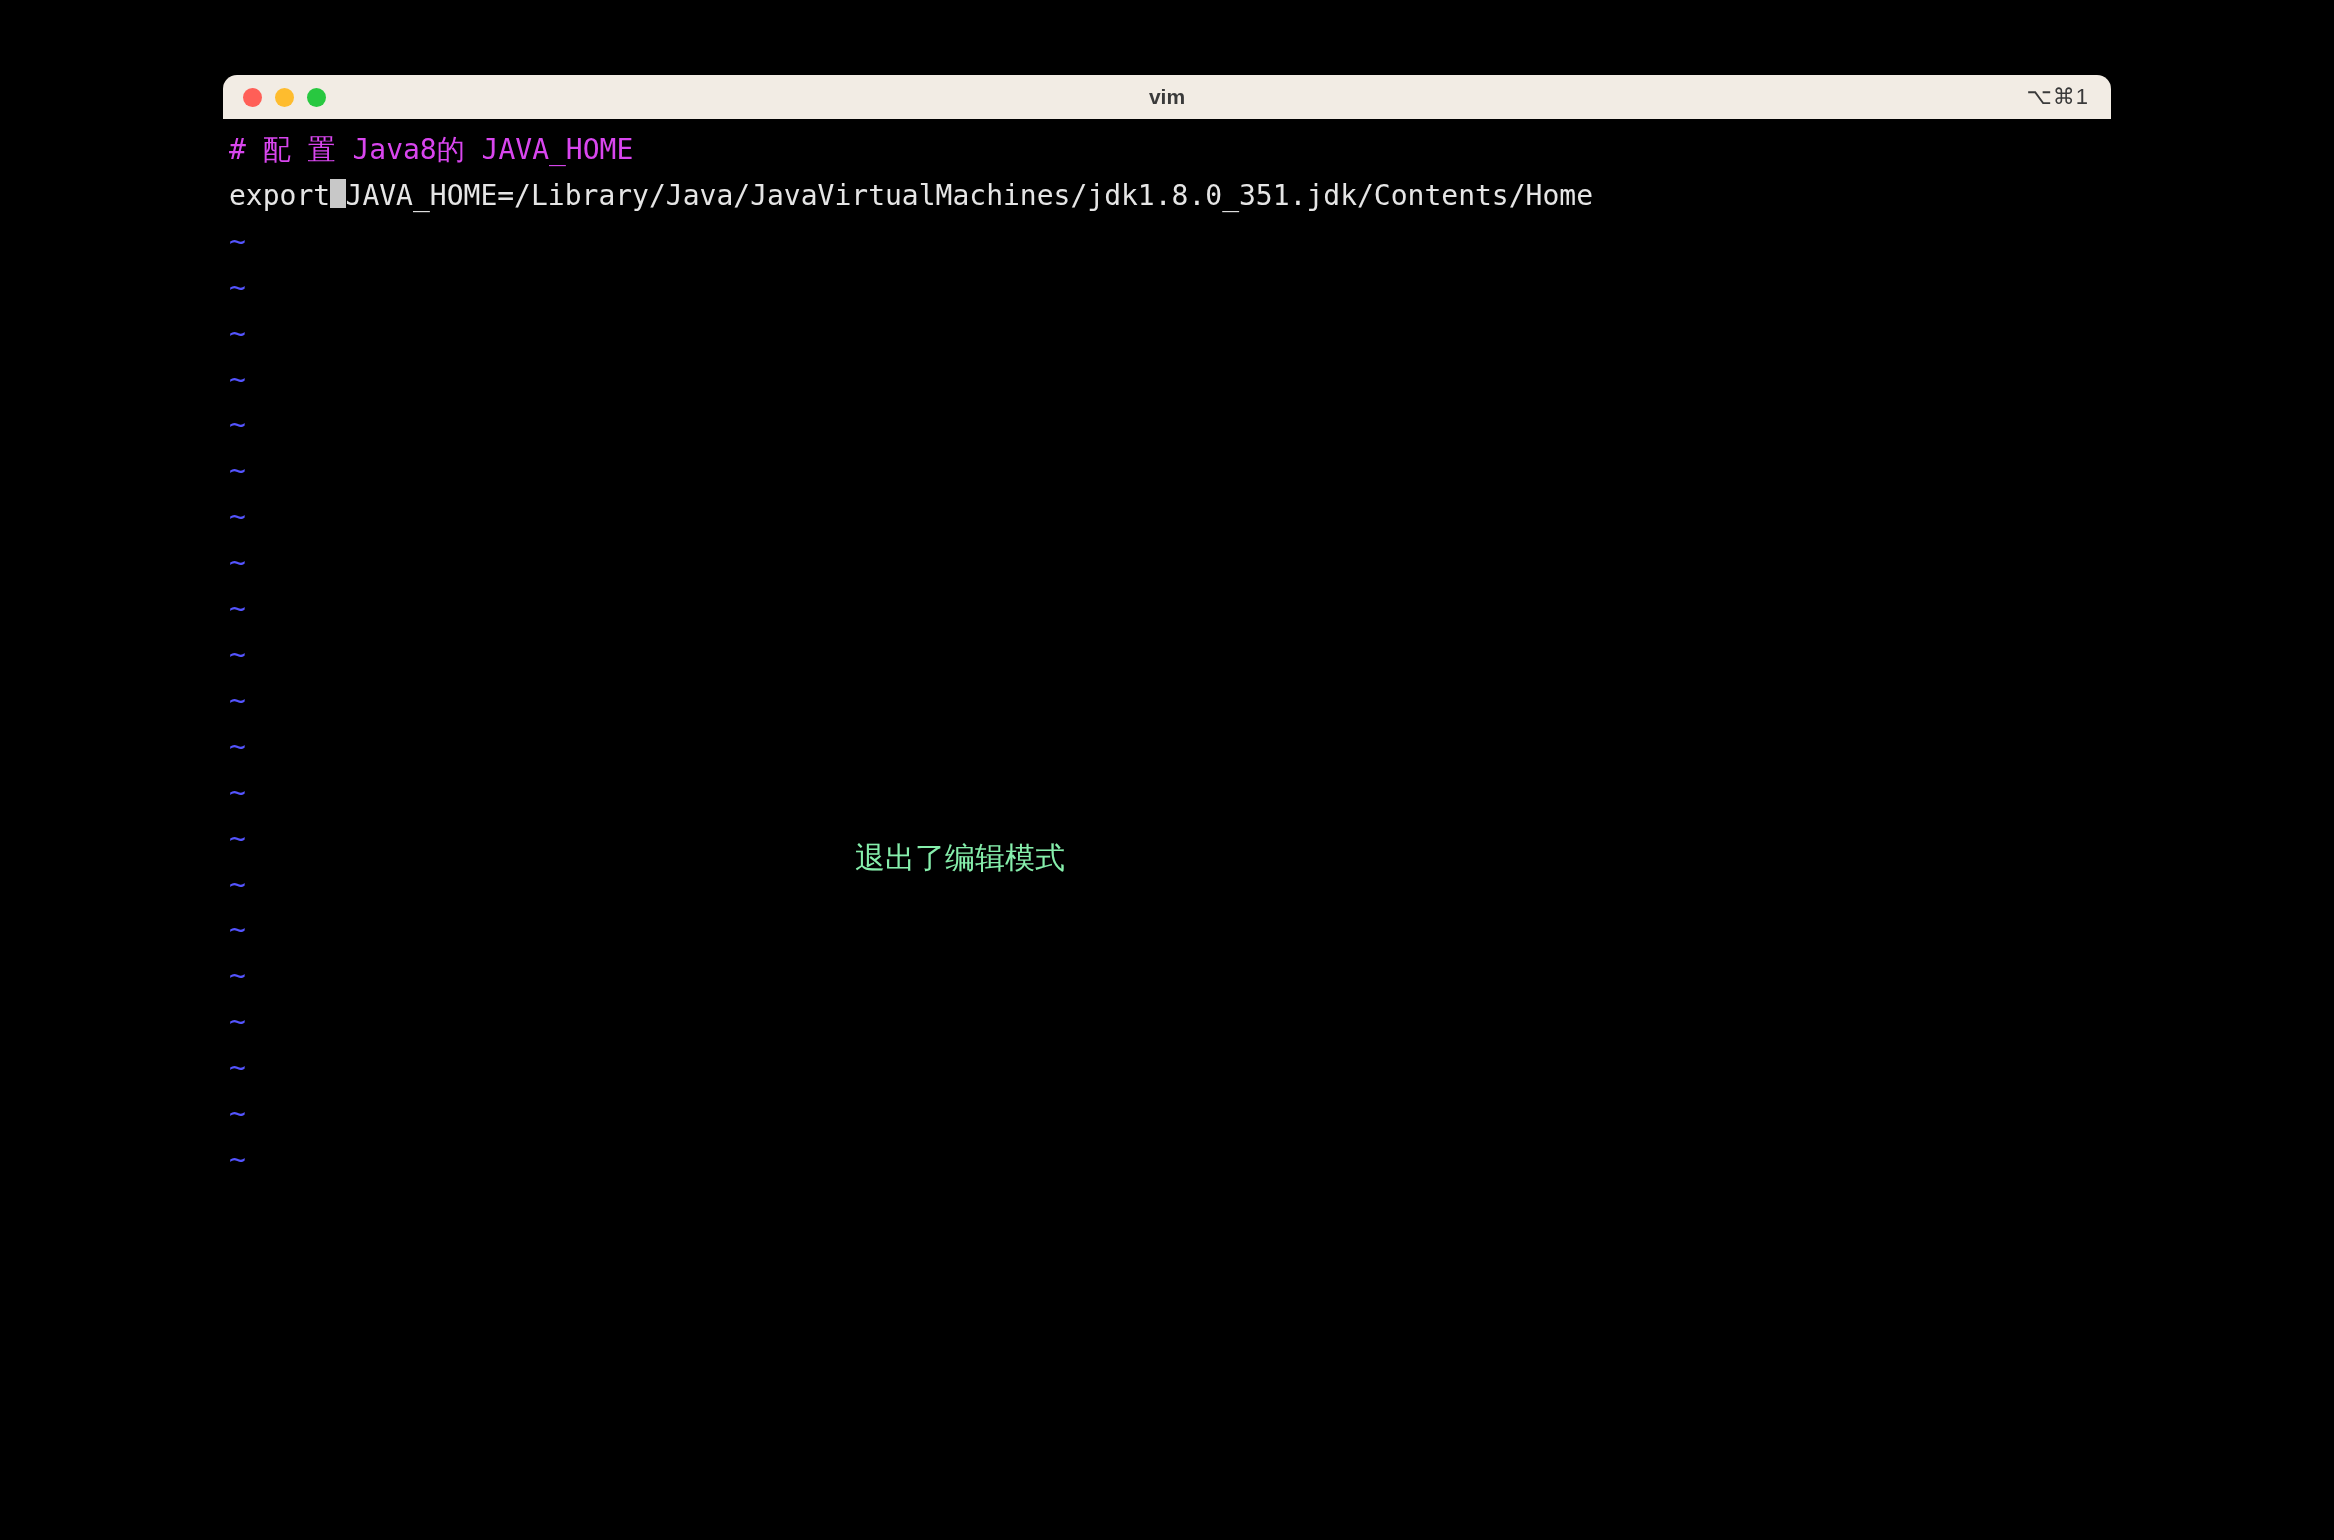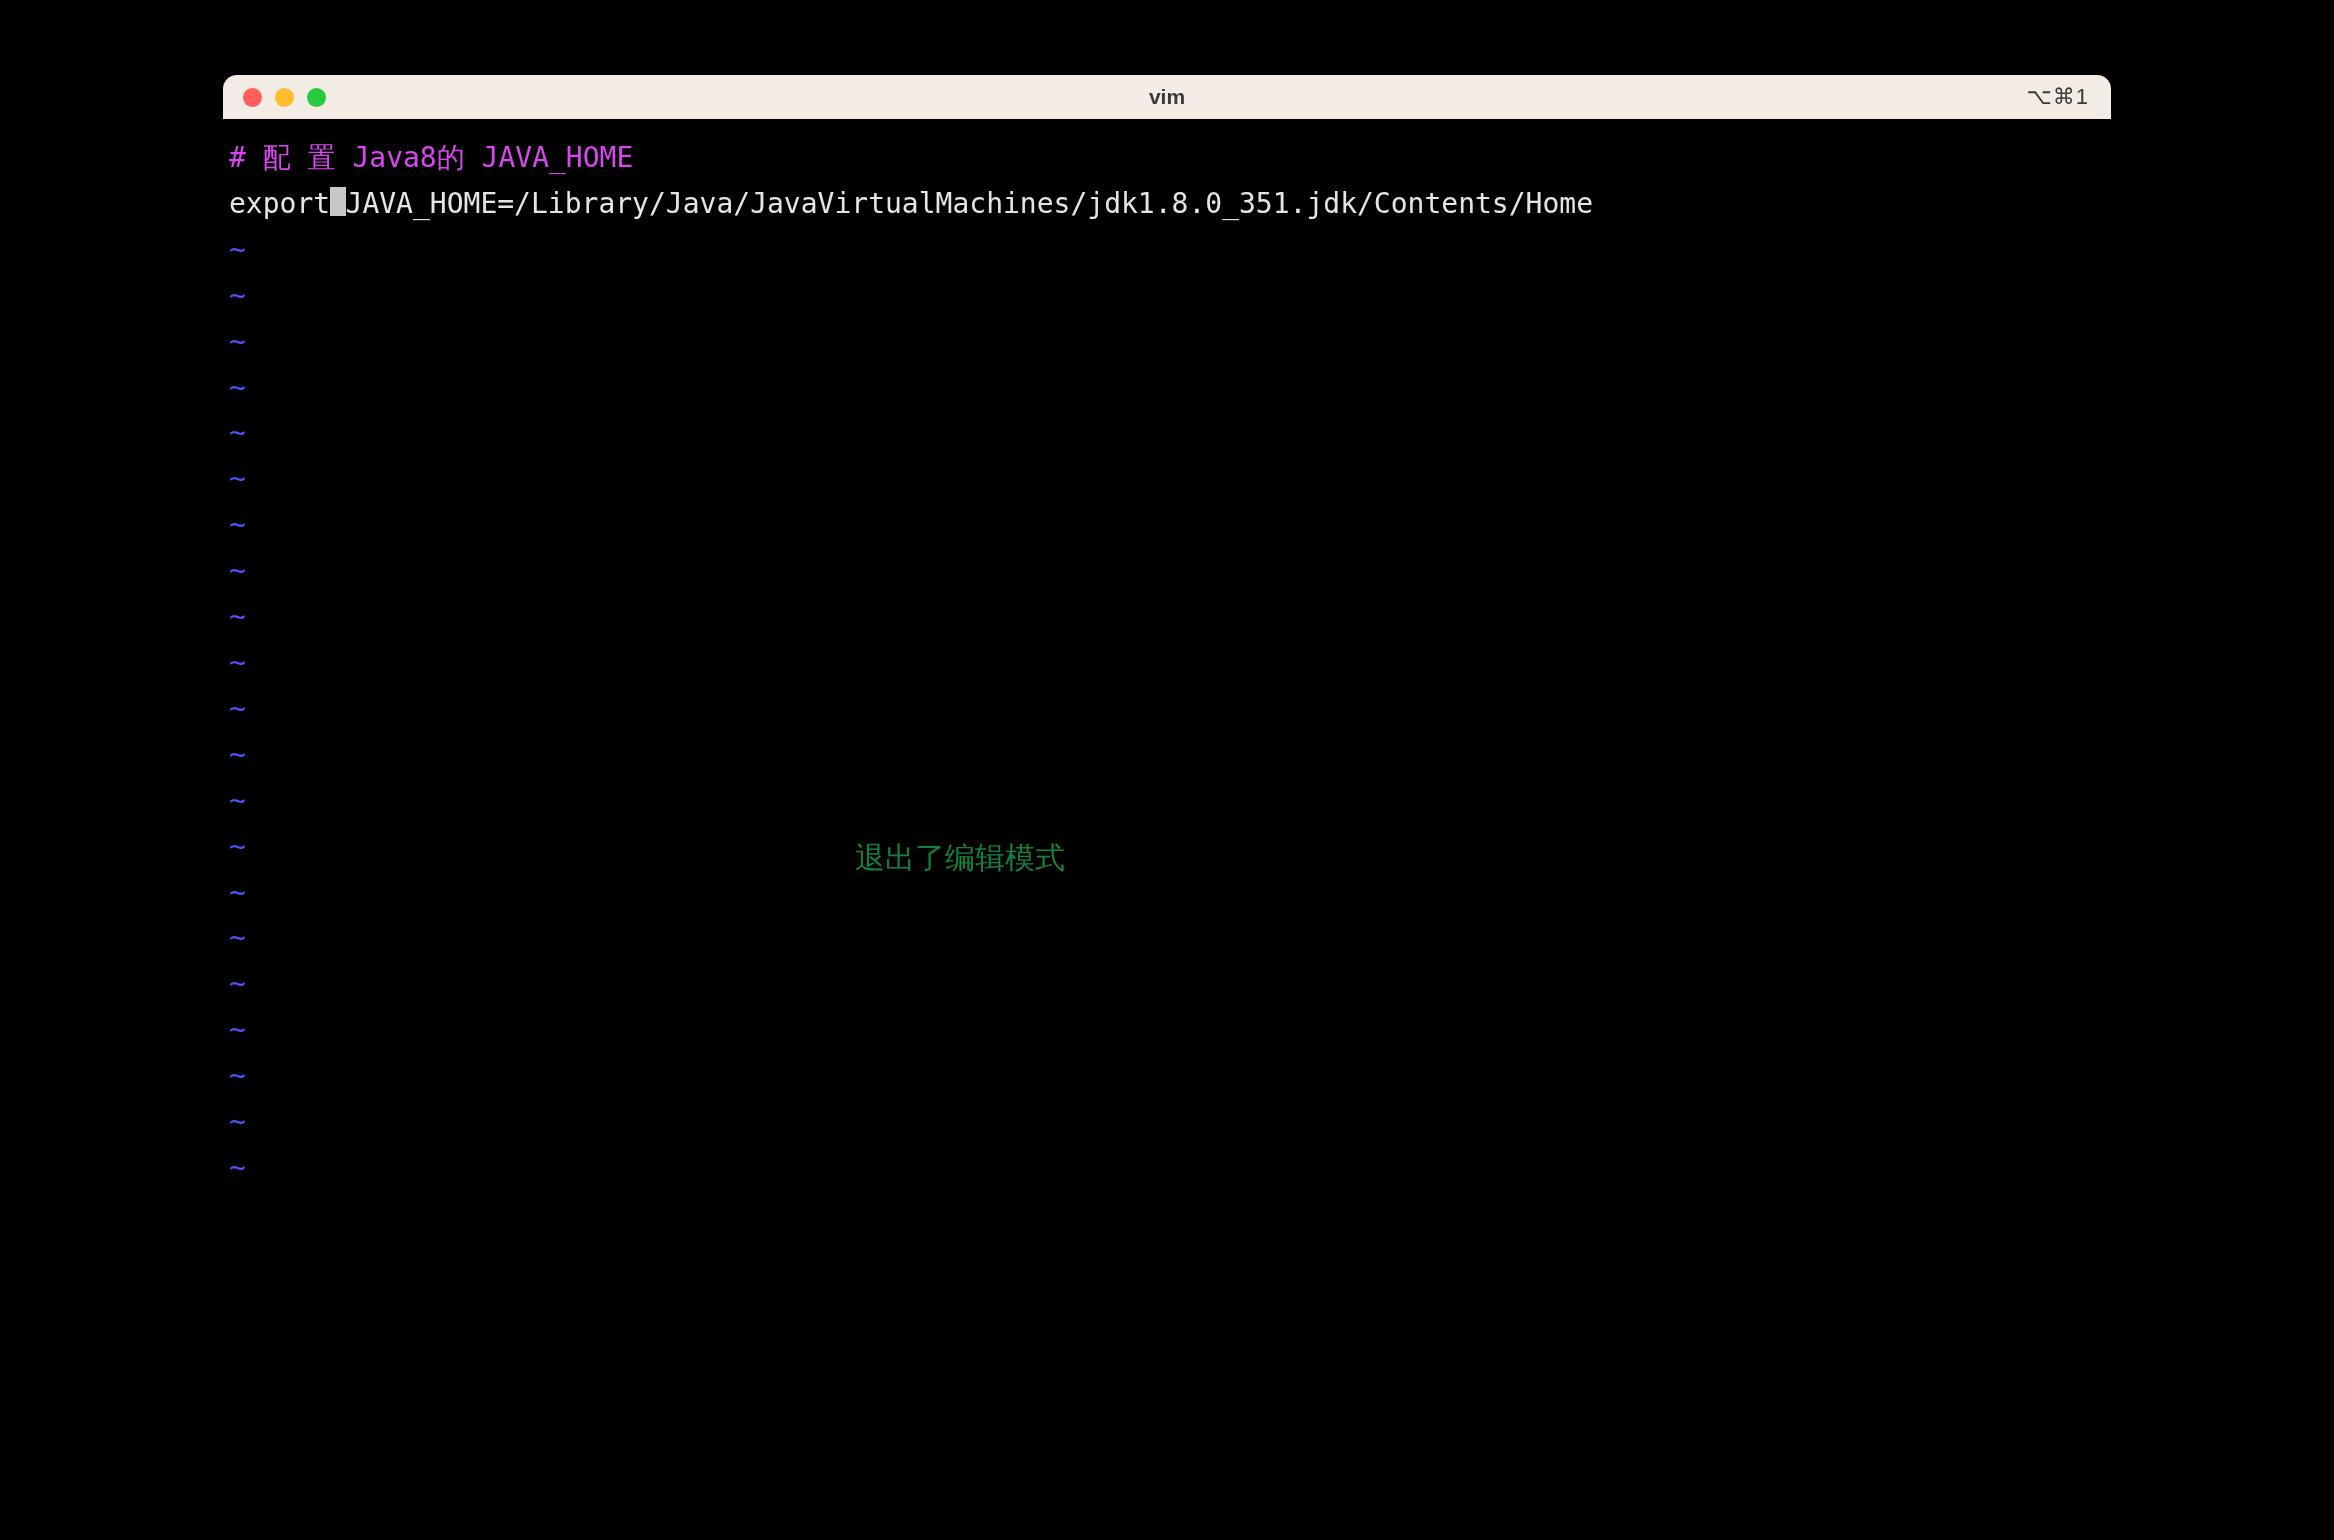--- a/index.html
+++ b/index.html
@@ -1,15 +1,15 @@
 <!DOCTYPE html>
 <html><head>
   <meta charset="utf-8">
   <style>
-    * { margin: 0; padding: 0; box-sizing: border-box; gap: 8px; }
+    * { margin: 0; padding: 0; box-sizing: border-box; }
     body {
       background: #000;
       width: 2334px;
       height: 1540px;
       font-family: "SF Mono", Monaco, Menlo, Consolas, monospace;
       overflow: hidden;
       display: flex;
       align-items: flex-start;
       justify-content: center;
       padding-top: 75px;
@@ -84,21 +84,21 @@
       width: 0.55em;
       height: 1.05em;
       background: #c8c8c8;
       vertical-align: -0.12em;
     }
     .tilde {
       color: #5454ff;
     }
     .annotation {
       position: absolute;
-      color: #15803d;
+      color: #86efac;
       font-family: "PingFang SC","Hiragino Sans GB","Microsoft YaHei",sans-serif;
       font-size: 30px;
       font-weight: 400;
       left: 632px;
       top: 763px;
       white-space: nowrap;
     }
   </style>
 </head>
 <body>

